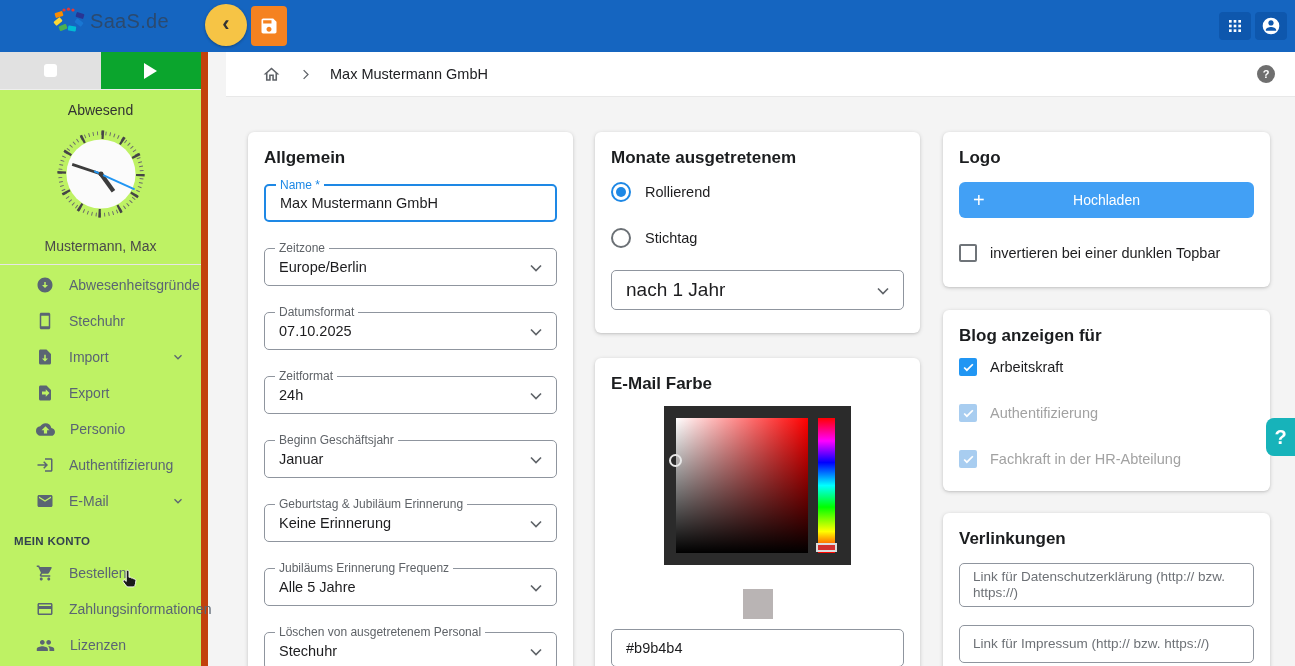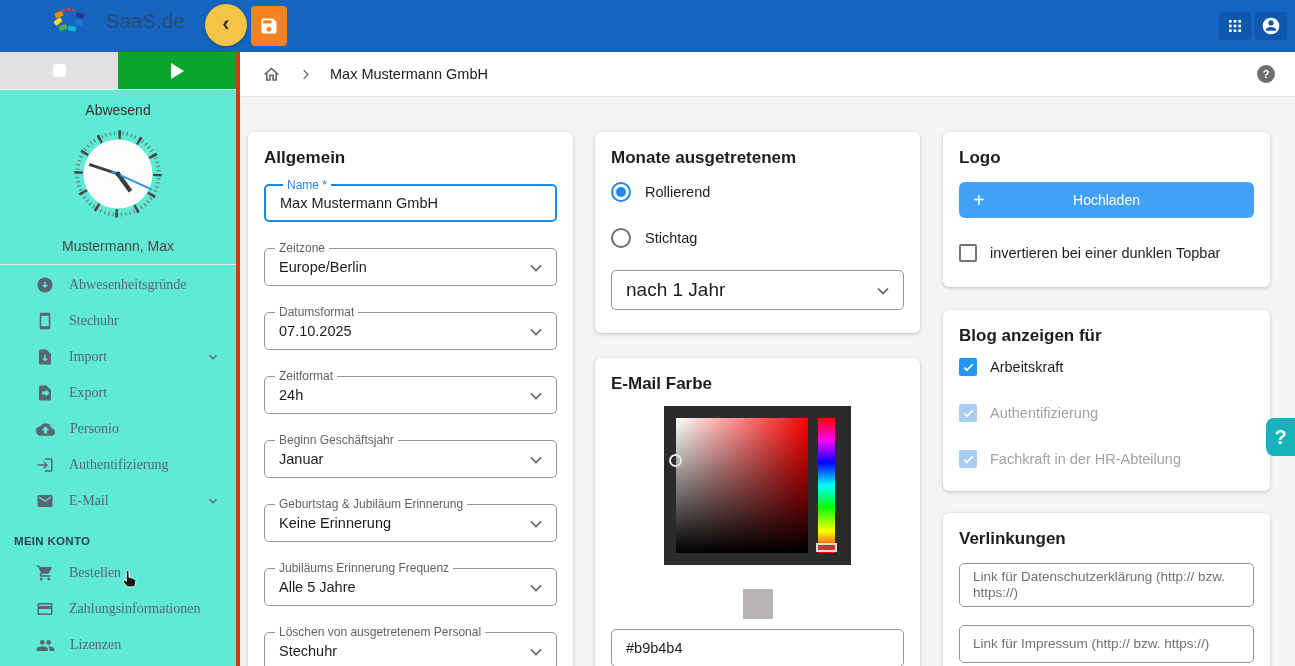--- a/index.html
+++ b/index.html
@@ -1,60 +1,60 @@
 <!DOCTYPE html>
 <html><head>
 <meta charset="utf-8">
 <style>
   * { margin:0; padding:0; box-sizing:border-box; }
   html,body { width:1295px; height:666px; overflow:hidden; font-family:"Liberation Sans", sans-serif; background:#f4f4f4; position:relative; }
 
   
   .topbar { position:absolute; left:0; top:0; width:1295px; height:52px; background:#1565c0; z-index:30; }
-  .brand { position:absolute; left:52px; top:6px; display:flex; align-items:center; gap:20px; }
+  .brand { position:absolute; left:52px; top:6px; display:flex; align-items:center; gap:4px; }
   .brand-text { font-size:20px; color:#2b4a6f; letter-spacing:.3px; }
   .back-btn { position:absolute; left:205px; top:4px; width:42px; height:42px; border-radius:50%; background:#f6c445; display:flex; align-items:center; justify-content:center; box-shadow:0 1px 3px rgba(0,0,0,.3); z-index:31; }
   .back-btn span { font-size:22px; font-weight:bold; color:#333; margin-top:-2px; }
   .save-btn { position:absolute; left:251px; top:6px; width:36px; height:40px; border-radius:4px; background:#f58220; display:flex; align-items:center; justify-content:center; }
   .tb-right { position:absolute; right:8px; top:12px; display:flex; gap:4px; }
   .tb-icon-btn { width:32px; height:28px; border-radius:4px; background:#0e57ad; display:flex; align-items:center; justify-content:center; }
 
   
-  .sidebar { position:absolute; left:0; top:52px; width:240px; height:614px; background:#5eead4; border-right:4px solid #c2410c; z-index:10; }
+  .sidebar { position:absolute; left:0; top:52px; width:208px; height:614px; background:#bef264; border-right:7px solid #c2410c; z-index:10; }
   .toggle-row { display:flex; height:38px; border-bottom:1px solid #eee; }
   .stop-btn { width:50%; background:#e1e1e1; display:flex; align-items:center; justify-content:center; }
   .stop-square { width:13px; height:13px; background:#fff; border-radius:3px; }
   .play-btn { width:50%; background:#0ba52d; display:flex; align-items:center; justify-content:center; }
   .play-tri { width:0; height:0; border-left:13px solid #fff; border-top:8px solid transparent; border-bottom:8px solid transparent; }
   .status-label { text-align:center; margin-top:12px; font-size:14px; color:#333; }
   .clock-wrap { display:flex; justify-content:center; margin-top:8px; }
   .user-name { text-align:center; margin-top:16px; font-size:14px; color:#4a4a4a; }
   .side-divider { border-top:1px solid #e6e6e6; margin-top:10px; }
   .nav { padding-top:2px; }
-  .nav-item { height:36px; display:flex; align-items:center; padding:0 16px 0 36px; gap:15px; color:#5a6573; font-size:14px; cursor:pointer;font-family:Liberation Serif, serif; }
+  .nav-item { height:36px; display:flex; align-items:center; padding:0 16px 0 36px; gap:15px; color:#5a6573; font-size:14px; cursor:pointer; }
   .nav-item svg.mi { flex:0 0 auto; }
   .nav-chev { margin-left:auto; }
   .section-label { padding:16px 14px 8px; font-size:11.5px; font-weight:bold; color:#33424e; letter-spacing:.3px; }
   .mi { fill:#5a6573; }
 
   
   .breadcrumb { position:absolute; left:226px; top:52px; width:1069px; height:45px; background:#fff; border-bottom:1px solid #e8e8e8; display:flex; align-items:center; padding:0 20px 0 36px; gap:17px; z-index:5; }
   .crumb-text { font-size:14.5px; color:#202124; }
   .crumb-help { margin-left:auto; width:18px; height:18px; border-radius:50%; background:#6f6f6f; color:#fff; font-size:11px; font-weight:bold; display:flex; align-items:center; justify-content:center; }
 
   
   .card { position:absolute; background:#fff; border-radius:6px; box-shadow:0 1px 4px rgba(0,0,0,.16),0 1px 2px rgba(0,0,0,.08); padding:16px; }
   .card-title { font-size:17px; font-weight:bold; color:#1b1d1f; }
 
   
   .mfield { position:relative; border:1px solid #8f959e; border-radius:5px; height:38px; display:flex; align-items:center; padding:0 14px; background:#fff; margin-top:26px; }
   .mfield .flabel { position:absolute; top:-8px; left:10px; background:#fff; padding:0 4px; font-size:12px; color:#5f6368; line-height:14px; white-space:nowrap; }
   .mfield .fvalue { font-size:14.5px; color:#1d1d1f; border:none; outline:none; width:100%; background:transparent; font-family:"Liberation Sans",sans-serif; }
   .mfield.focused { border:2px solid #1e88e5; }
-  .mfield.focused .flabel { color:#1e88e5;margin-left:7px; }
+  .mfield.focused .flabel { color:#1e88e5; }
   .mfield .sel-chev { position:absolute; right:10px; top:9px; }
 
   .radio-row { display:flex; align-items:center; gap:14px; margin-top:26px; }
   .radio { width:20px; height:20px; border-radius:50%; border:2px solid #6b7075; position:relative; }
   .radio.on { border-color:#1e88e5; }
   .radio.on::after { content:""; position:absolute; left:3px; top:3px; width:10px; height:10px; border-radius:50%; background:#1e88e5; }
   .radio-label { font-size:14.5px; color:#1d1d1f; }
   .plain-select { position:relative; border:1px solid #8f959e; border-radius:5px; height:40px; display:flex; align-items:center; padding:0 14px; margin-top:22px; font-size:19px; color:#1d1d1f; }
   .plain-select .sel-chev { position:absolute; right:10px; top:10px; }
 

